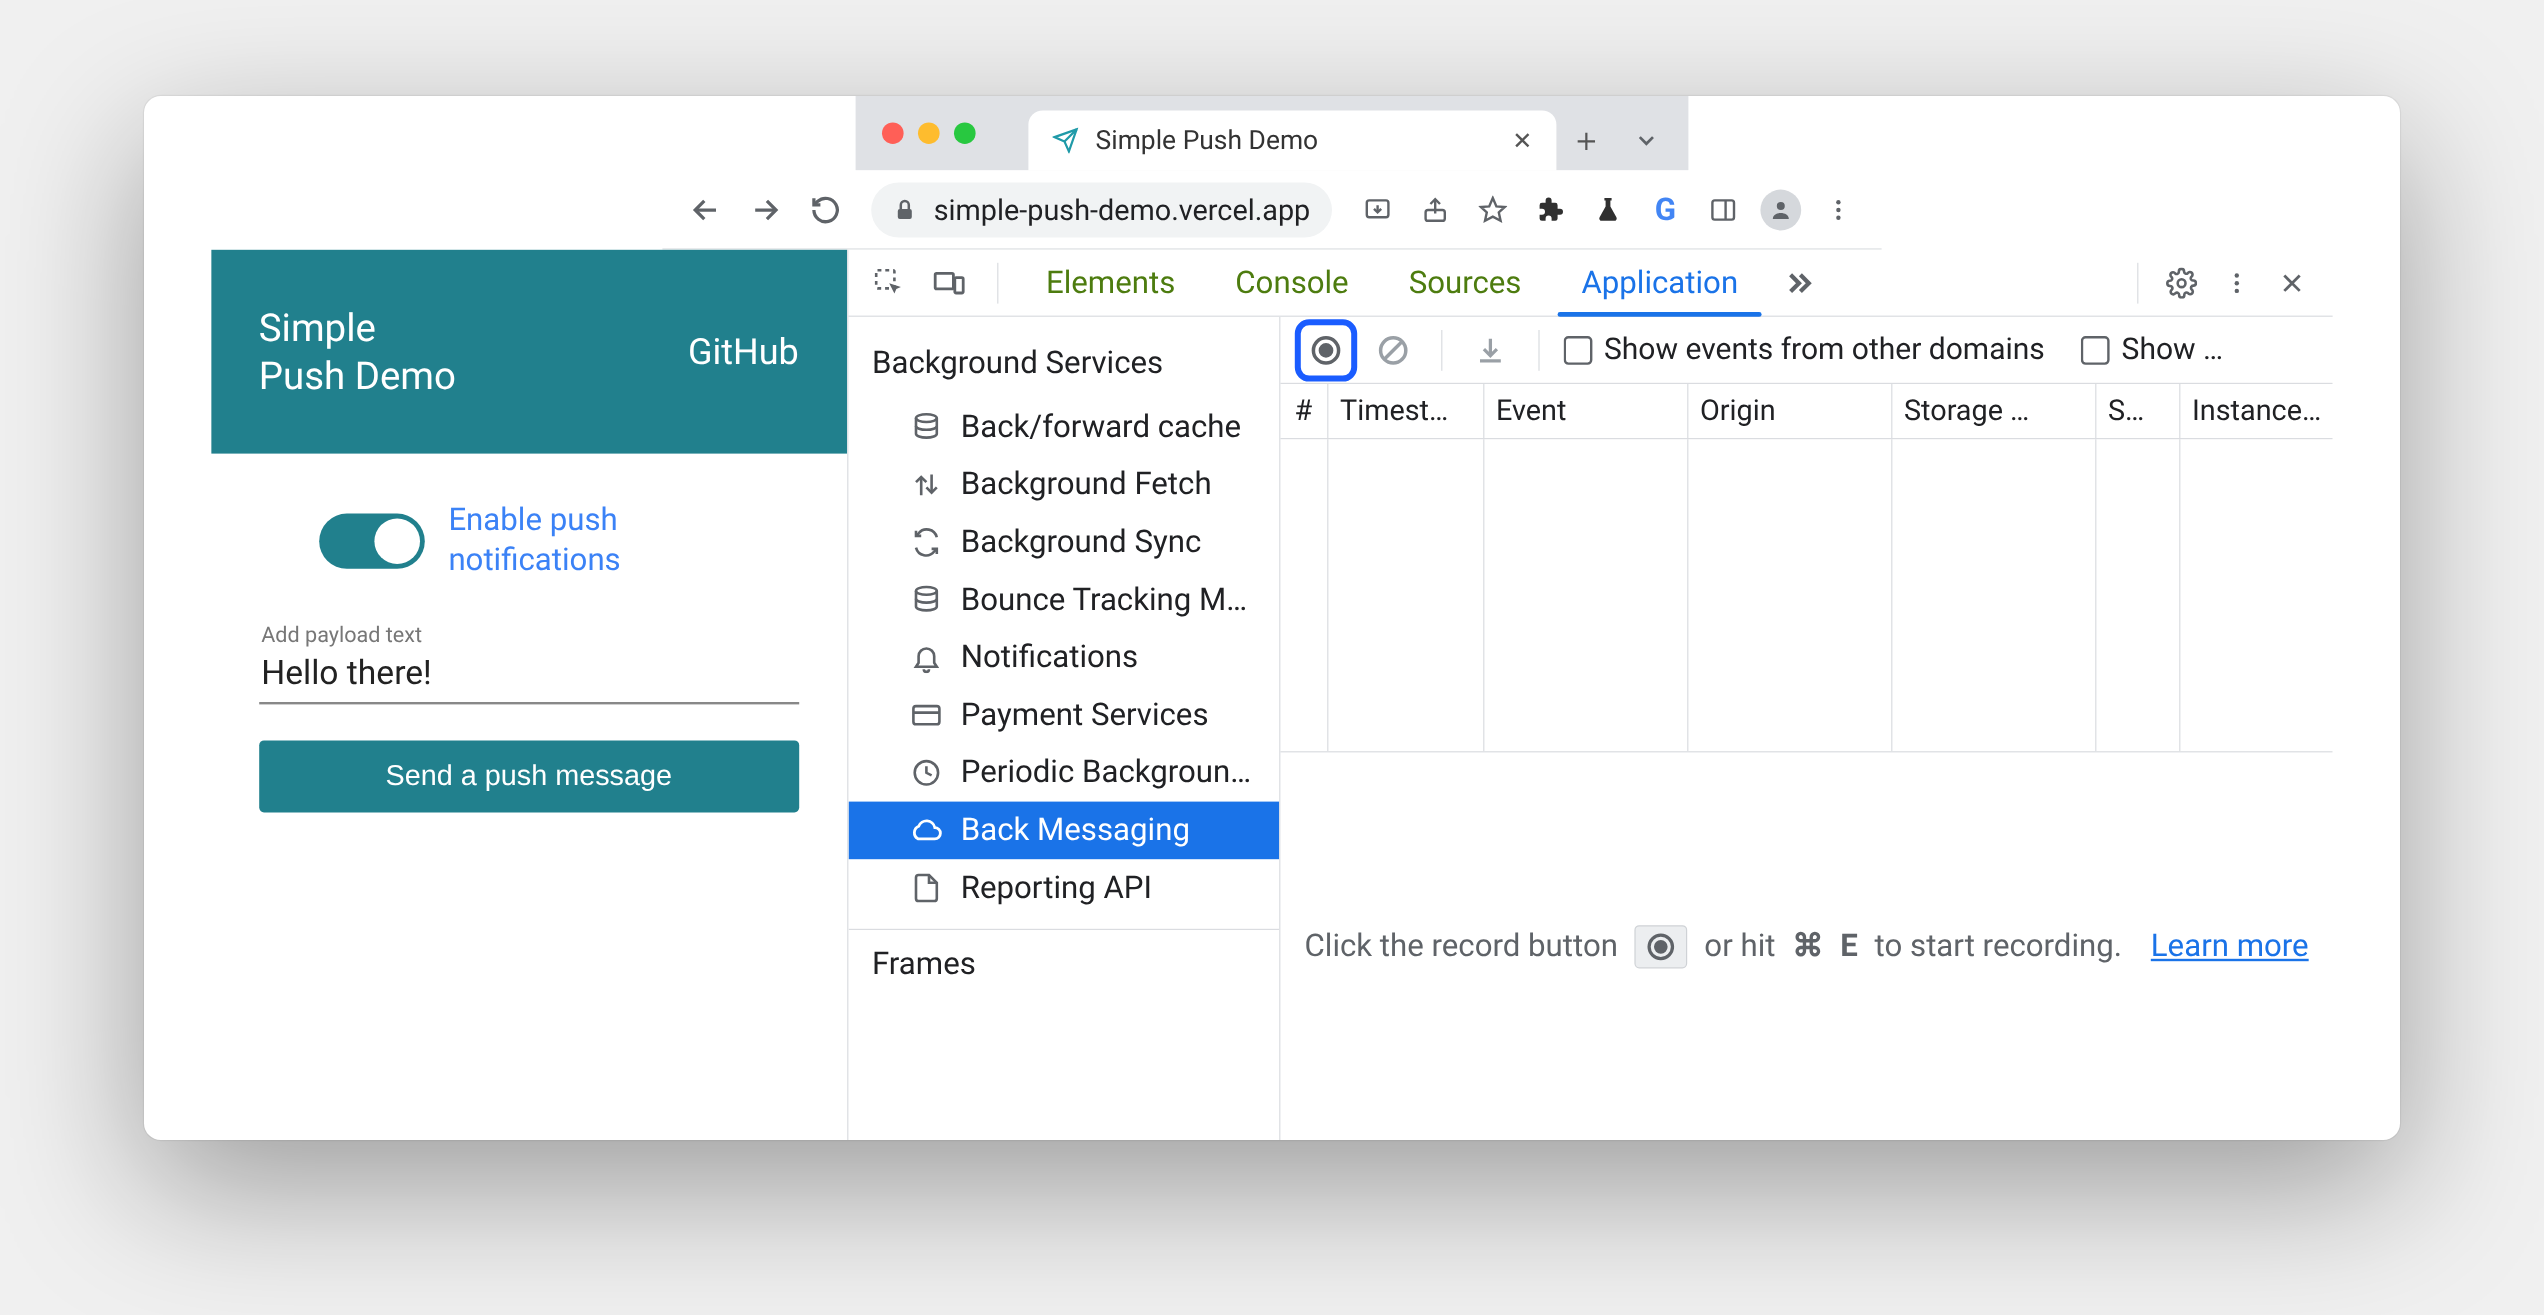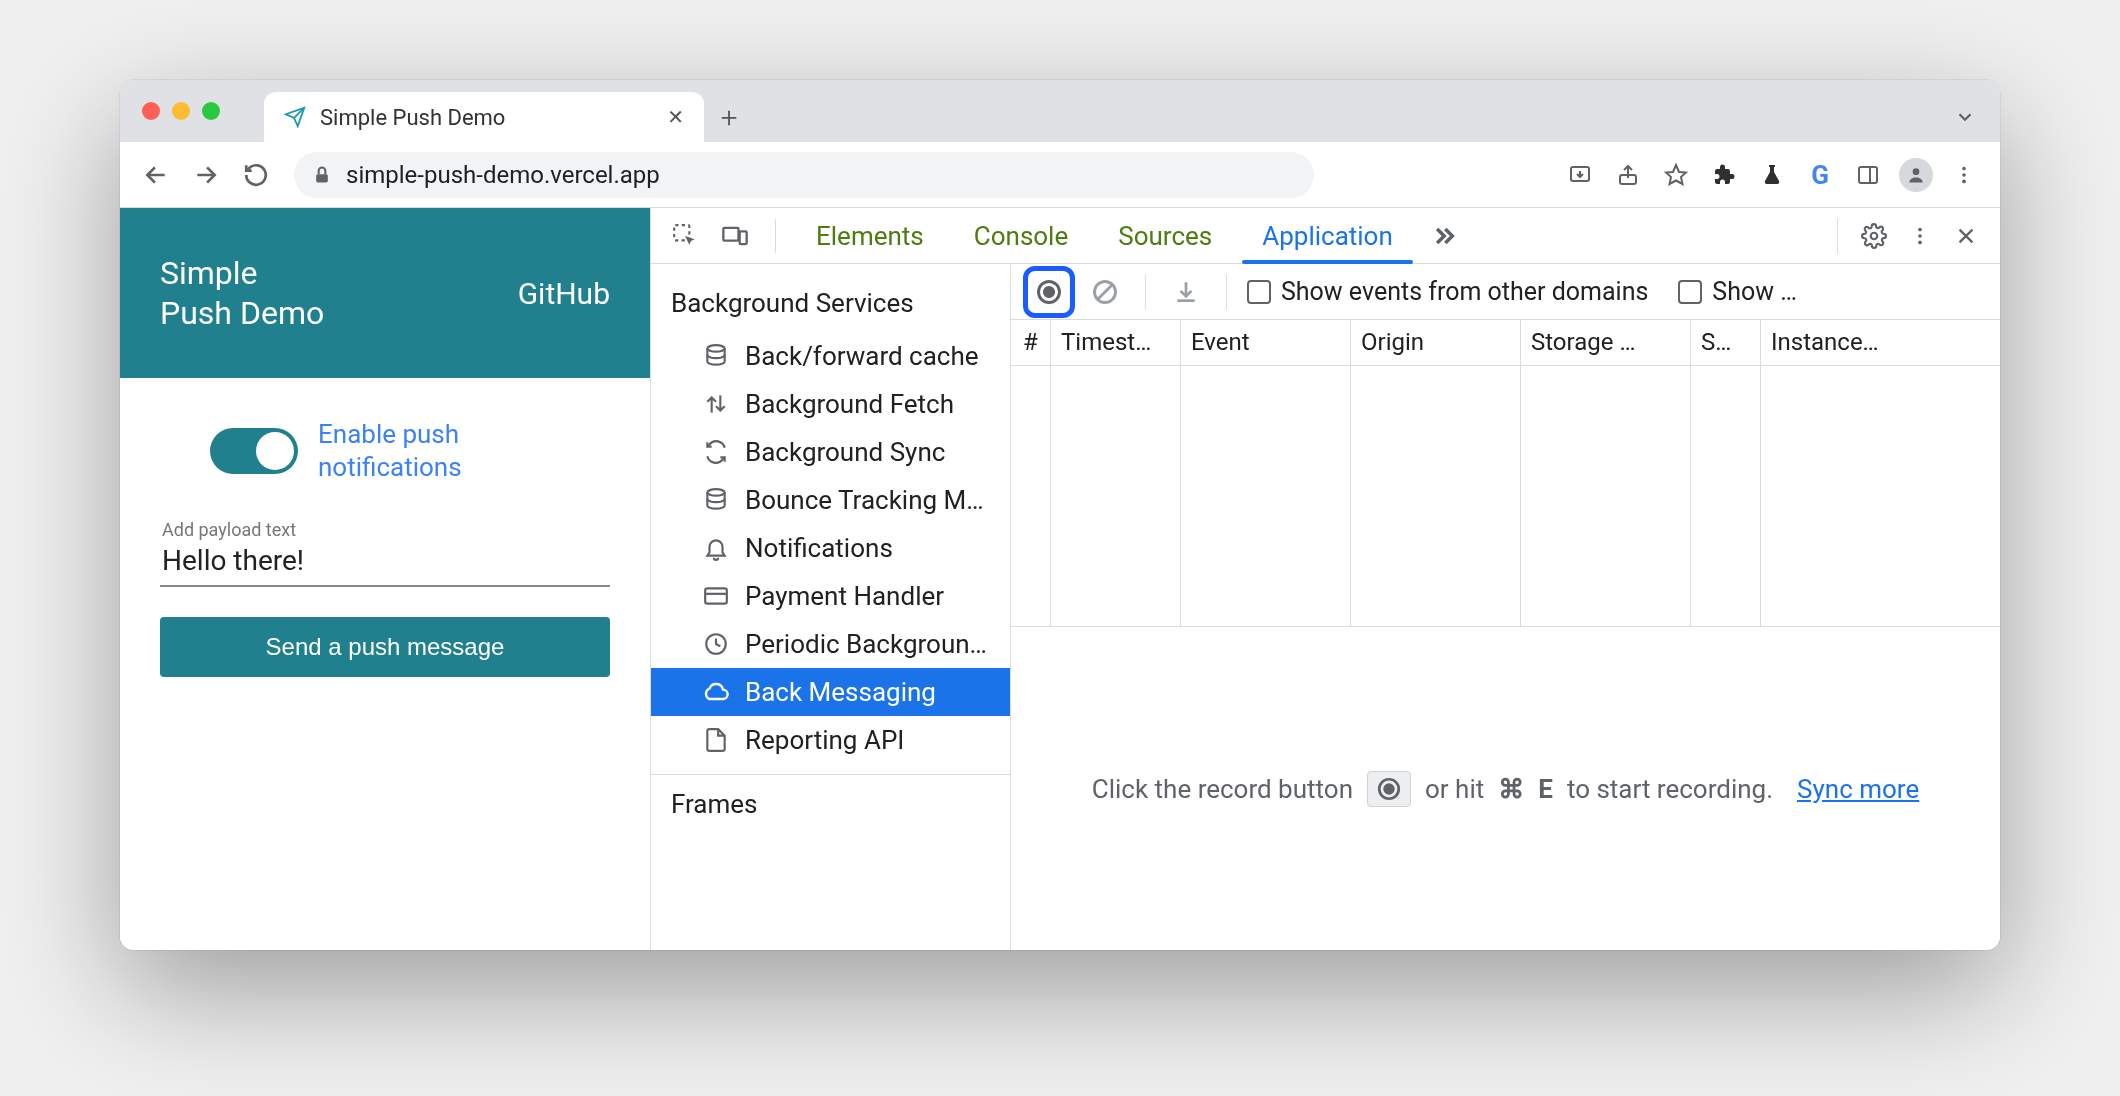--- a/index.html
+++ b/index.html
@@ -2,21 +2,21 @@
 <html><head>
 <meta charset="utf-8">
 <style>
   * { box-sizing: border-box; margin: 0; padding: 0; }
   html, body { width: 2120px; height: 1096px; font-family: -apple-system, BlinkMacSystemFont, "Segoe UI", Roboto, Arial, sans-serif; background: #f0f0f0; }
   .stage { width: 2120px; height: 1096px; position: relative; }
   .window {
     position: absolute; left: 120px; top: 80px; width: 1880px; height: 870px;
     background: #fff; border-radius: 14px; overflow: hidden;
     box-shadow: 0 40px 120px rgba(0,0,0,.35), 0 0 0 1px rgba(0,0,0,.05);
-    display: flex; flex-direction: column;
+    display: flex; flex-direction: column; align-items: center;
   }
   
   .tabstrip { height: 62px; background: #dfe1e5; display: flex; align-items: flex-end; padding-left: 16px; }
   .traffic { display: flex; gap: 12px; align-items: center; height: 100%; padding: 0 14px 0 6px; }
   .dot { width: 18px; height: 18px; border-radius: 50%; }
   .dot.red { background: #ff5f57; } .dot.yellow { background: #febc2e; } .dot.green { background: #28c840; }
   .tab { background: #fff; height: 50px; border-radius: 12px 12px 0 0; display: flex; align-items: center; padding: 0 20px; gap: 14px; min-width: 440px; margin-left: 30px;}
   .tab .favicon { color: #1f9aa8; }
   .tab .title { font-size: 22px; color: #333; flex: 1; }
   .tab .close { color: #555; cursor: pointer; font-size: 20px; }
@@ -344,21 +344,21 @@
                 </span>
               <span class="slabel">Notifications</span>
             </div>
             <div class="side-item">
               <span class="sicon">
                   <svg width="26" height="26" viewBox="0 0 24 24" fill="none" stroke="currentColor" stroke-width="2">
                     <rect x="2" y="5" width="20" height="14" rx="2"></rect>
                     <line x1="2" y1="10" x2="22" y2="10"></line>
                   </svg>
                 </span>
-              <span class="slabel">Payment Handler</span>
+              <span class="slabel">Payment Services</span>
             </div>
             <div class="side-item">
               <span class="sicon">
                   <svg width="26" height="26" viewBox="0 0 24 24" fill="none" stroke="currentColor" stroke-width="2">
                     <circle cx="12" cy="12" r="9"></circle>
                     <polyline points="12 7 12 12 16 14"></polyline>
                   </svg>
                 </span>
               <span class="slabel">Periodic Background Sync</span>
             </div>
@@ -442,20 +442,20 @@
                     <svg width="26" height="26" viewBox="0 0 24 24" fill="none" stroke="#5f6368" stroke-width="2.5">
                       <circle cx="12" cy="12" r="9"></circle>
                       <circle cx="12" cy="12" r="4" fill="#5f6368"></circle>
                     </svg>
                   </span>
                 <span>or hit</span>
                 <span style="font-weight:600">⌘</span>
                 <span style="font-weight:700">E</span>
                 <span>to start recording.</span>
               </div>
-              <a class="learn">Sync more</a>
+              <a class="learn">Learn more</a>
             </div>
           </div>
         </div>
       </div>
     </div>
   </div>
 </div>
 
 </body></html>

